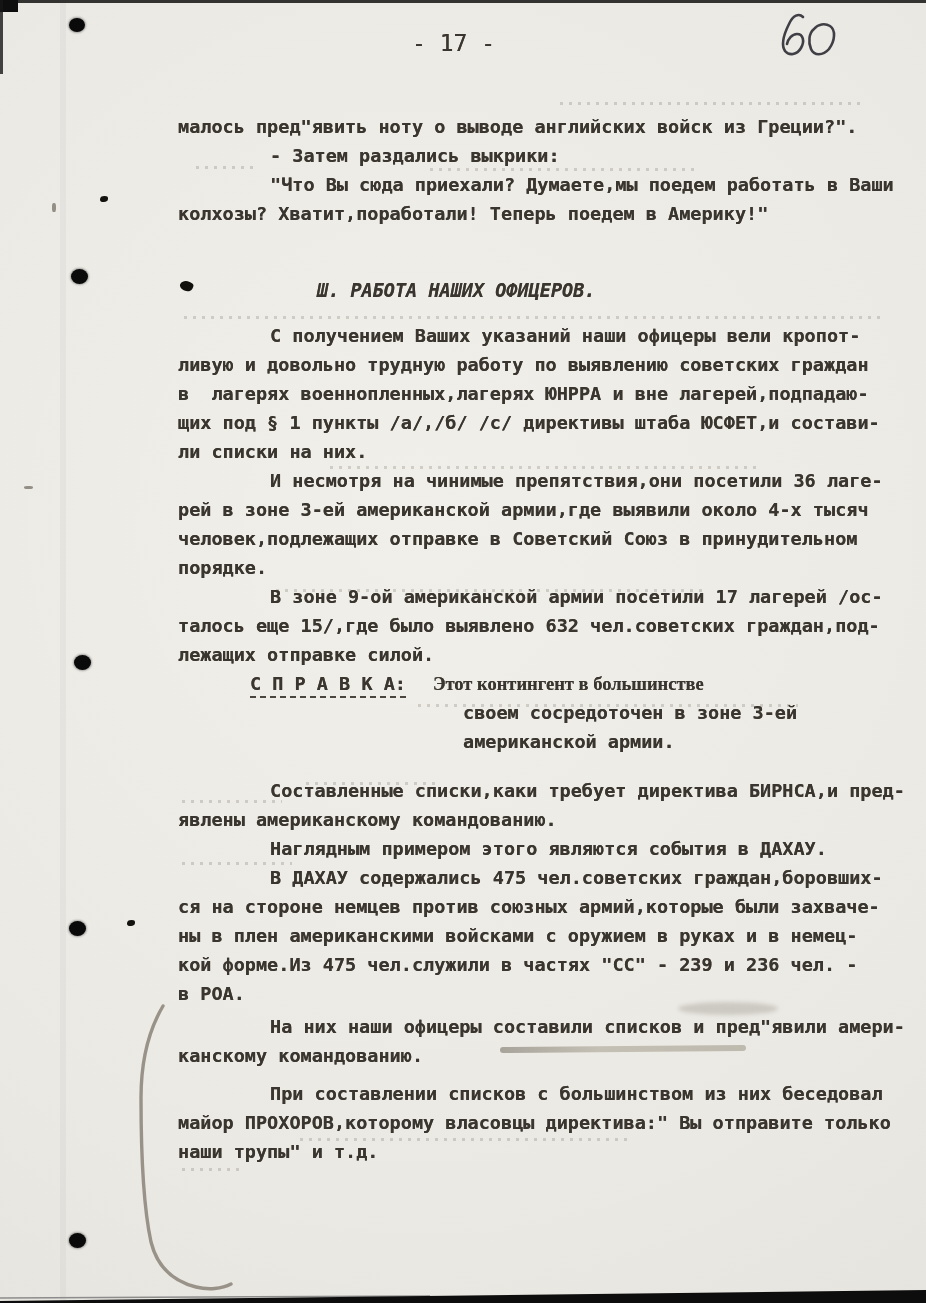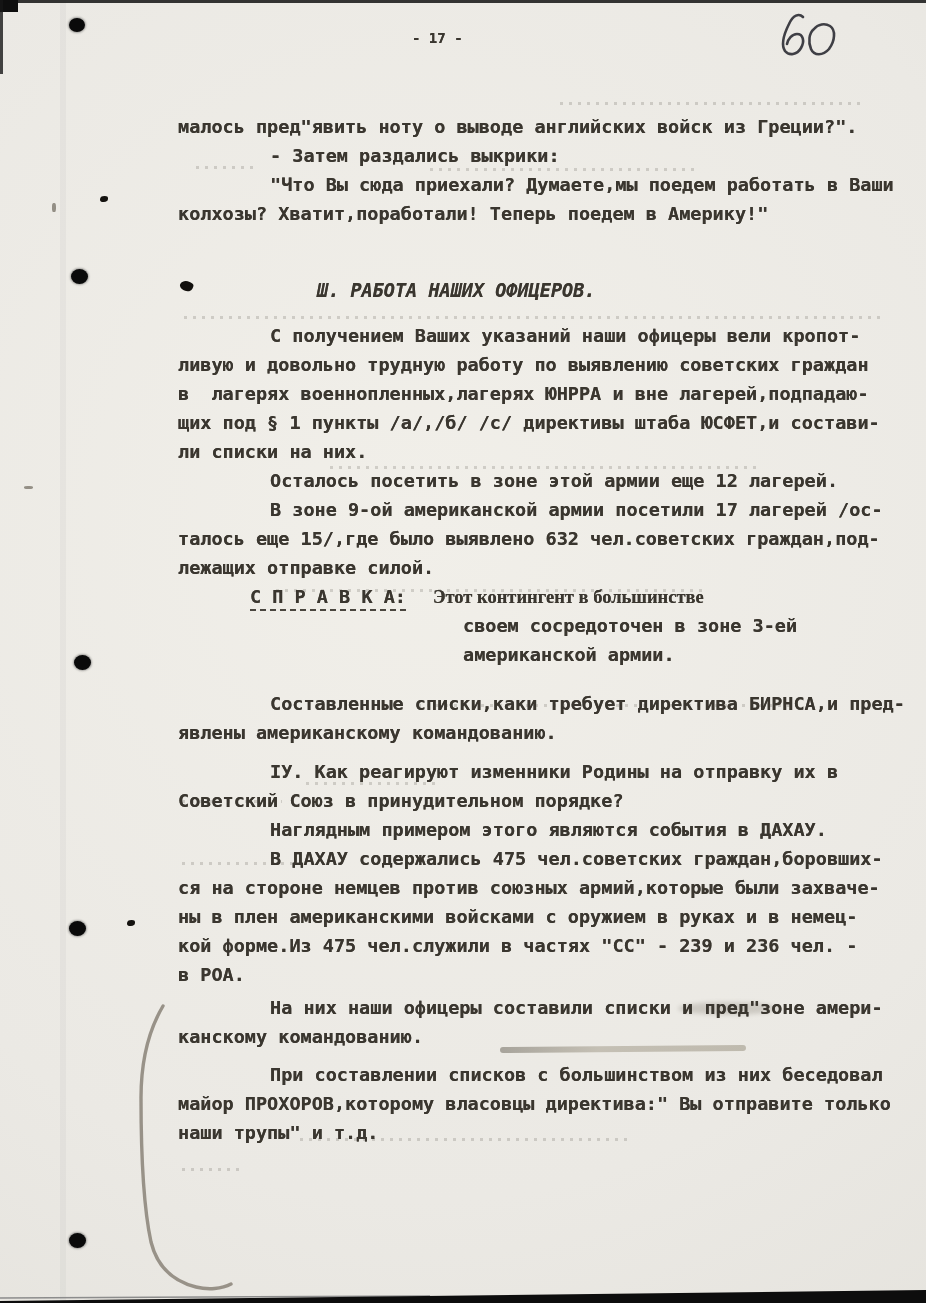--- a/index.html
+++ b/index.html
@@ -7,21 +7,21 @@
     position:relative;width:926px;height:1303px;margin:0 auto;overflow:hidden;
     background:radial-gradient(120% 90% at 45% 40%, #f1efe9 0%, #ebe9e4 58%, #e2e0da 100%);
     font-family:"DejaVu Sans Mono","Liberation Mono",monospace;
     color:#3a362f;
   }
   .crease{position:absolute;left:60px;top:0;width:6px;height:100%;background:rgba(60,55,45,0.04);}
   .edge-top{position:absolute;left:0;top:0;width:926px;height:3px;background:#131313;opacity:.85;}
   .edge-corner{position:absolute;left:0;top:0;width:18px;height:12px;background:#0e0e0e;}
   .edge-left{position:absolute;left:0;top:0;width:3px;height:74px;background:#161616;opacity:.8;}
 
-  .pagenum{position:absolute;left:412px;top:30px;font-size:14px;font-weight:bold;white-space:pre;text-shadow:0 0 .6px rgba(58,54,47,.9);}
+  .pagenum{position:absolute;left:412px;top:30px;font-size:23px;font-weight:normal;white-space:pre;text-shadow:0 0 .6px rgba(58,54,47,.9);}
 
   .textcol{position:absolute;left:178px;top:112px;width:720px;font-size:18.5px;font-weight:bold;text-shadow:0 0 .6px rgba(58,54,47,.85);}
   .ln{white-space:pre;line-height:29px;height:29px;}
   .ind{text-indent:92px;}
   .heading{margin-top:48px;margin-left:139px;font-style:italic;}
   .gap-p1{margin-top:16px;}
   .gap-close{margin-top:20px;}
   .gap-s4{margin-top:10px;}
   .gap-nanih{margin-top:4px;}
   .gap-last{margin-top:9px;}
@@ -105,61 +105,60 @@
     <div class="ln heading">Ш. РАБОТА НАШИХ ОФИЦЕРОВ.</div>
 
     <div class="gap-p1">
       <div class="ln ind">С получением Ваших указаний наши офицеры вели кропот-</div>
       <div class="ln">ливую и довольно трудную работу по выявлению советских граждан</div>
       <div class="ln">в  лагерях военнопленных,лагерях ЮНРРА и вне лагерей,подпадаю-</div>
       <div class="ln">щих под § 1 пункты /а/,/б/ /с/ директивы штаба ЮСФЕТ,и состави-</div>
       <div class="ln">ли списки на них.</div>
     </div>
 
+    <div>
+      <div class="ln ind">И несмотря на чинимые препятствия,они посетили 36 лаге-</div>
+      <div class="ln">рей в зоне 3-ей американской армии,где выявили около 4-х тысяч</div>
+      <div class="ln">человек,подлежащих отправке в Советский Союз в принудительном</div>
+      <div class="ln">порядке.</div>
+    </div>
 
-    <div>
-      <div class="ln ind">Осталось посетить в зоне этой армии еще 12 лагерей.</div>
-    </div>
 
     <div>
       <div class="ln ind">В зоне 9-ой американской армии посетили 17 лагерей /ос-</div>
       <div class="ln">талось еще 15/,где было выявлено 632 чел.советских граждан,под-</div>
       <div class="ln">лежащих отправке силой.</div>
     </div>
 
     <div>
       <div class="ln"><span class="spr-label">С П Р А В К А:</span><span class="spr-text">Этот контингент в большинстве</span></div>
       <div class="ln spr-cont">своем сосредоточен в зоне 3-ей</div>
       <div class="ln spr-cont">американской армии.</div>
     </div>
 
     <div class="gap-close">
       <div class="ln ind">Составленные списки,каки требует директива БИРНСА,и пред-</div>
       <div class="ln">явлены американскому командованию.</div>
     </div>
 
-    <div class="gap-s4">
-      <div class="ln ind">IУ. Как реагируют изменники Родины на отправку их в</div>
-      <div class="ln">Советский Союз в принудительном порядке?</div>
-    </div>
 
     <div>
       <div class="ln ind">Наглядным примером этого являются события в ДАХАУ.</div>
     </div>
 
     <div>
       <div class="ln ind">В ДАХАУ содержались 475 чел.советских граждан,боровших-</div>
       <div class="ln">ся на стороне немцев против союзных армий,которые были захваче-</div>
       <div class="ln">ны в плен американскими войсками с оружием в руках и в немец-</div>
       <div class="ln">кой форме.Из 475 чел.служили в частях "СС" - 239 и 236 чел. -</div>
       <div class="ln">в РОА.</div>
     </div>
 
     <div class="gap-nanih">
-      <div class="ln ind">На них наши офицеры составили списки и пред"зоне амери-</div>
+      <div class="ln ind">На них наши офицеры составили списков и пред"явили амери-</div>
       <div class="ln">канскому командованию.</div>
     </div>
 
     <div class="gap-last">
       <div class="ln ind">При составлении списков с большинством из них беседовал</div>
       <div class="ln">майор ПРОХОРОВ,которому власовцы директива:" Вы отправите только</div>
       <div class="ln">наши трупы" и т.д.</div>
     </div>
 
   </div>

